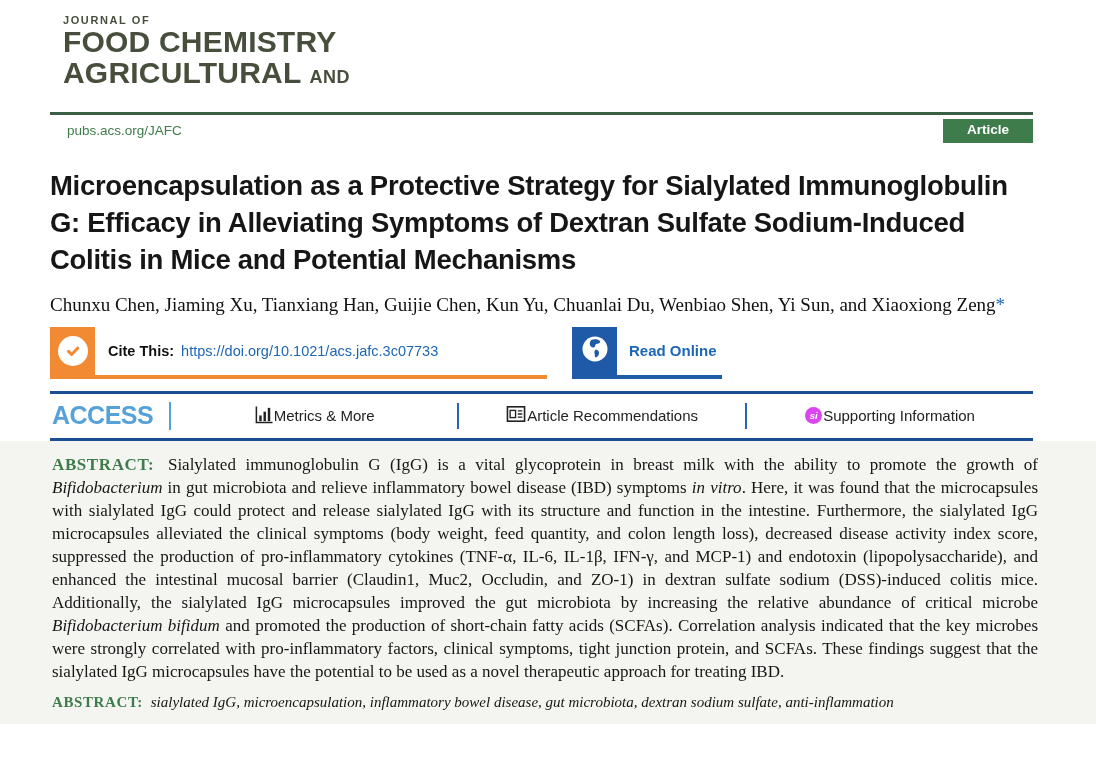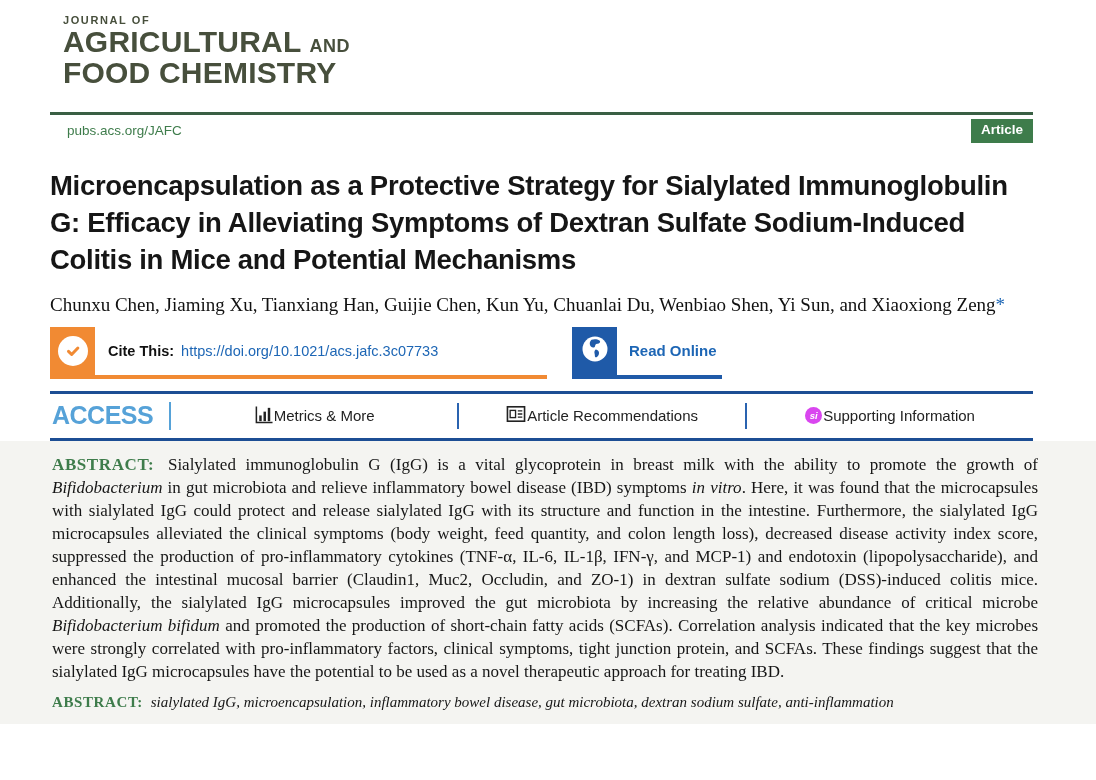--- a/index.html
+++ b/index.html
@@ -16,21 +16,21 @@
   .masthead{padding:14px 16px 0 63px; color:var(--green-logo);}
   .logo-kicker{font-size:11px; font-weight:bold; letter-spacing:1.6px;}
   .logo-big{font-size:30px; font-weight:800; letter-spacing:.2px; line-height:1.04;}
   .logo-big .and{font-size:18px; font-weight:bold; letter-spacing:.5px;}
 
   .rule-green{height:3px; background:var(--green-rule); margin:24px 63px 0 50px;}
 
   .linkbar{margin:4px 63px 0 67px; display:flex; justify-content:space-between; align-items:center;}
   .journal-link{color:var(--green-accent); font-size:13.5px;}
   .article-badge{background:var(--green-accent); color:#fff; font-size:13.5px; font-weight:bold;
-    padding:3px 10px 4px; line-height:1.2;}
+    padding:3px 24px 4px; line-height:1.2;}
 
   .title{margin:24px 60px 0 50px; font-size:27.5px; line-height:37px; font-weight:bold;
     letter-spacing:-.3px; color:#161616; max-width:1000px;}
 
   .authors{margin:13px 60px 0 50px; font-family:"Liberation Serif", serif;
     font-size:19px; line-height:27px; color:#111; max-width:1000px;}
   .authors .asterisk{color:var(--blue-link);}
 
   
   .cite-row{margin:9px 60px 0 50px; display:flex; gap:25px; align-items:flex-end;text-align:center;}
@@ -67,22 +67,22 @@
   .it{font-style:italic;}
   .keywords-line{margin-top:8px; font-family:"Liberation Serif", serif; font-size:15px;
     line-height:23px; color:#161616; white-space:nowrap;}
   .keywords-text{font-style:italic;}
 </style>
 </head>
 <body>
 
 <header class="masthead">
   <div class="logo-kicker">JOURNAL OF</div>
+  <div class="logo-big">FOOD CHEMISTRY</div>
   <div class="logo-big"><span>AGRICULTURAL</span> <span class="and">AND</span></div>
-  <div class="logo-big">FOOD CHEMISTRY</div>
 </header>
 
 <div class="rule-green"></div>
 
 <div class="linkbar">
   <a class="journal-link">pubs.acs.org/JAFC</a>
   <span class="article-badge">Article</span>
 </div>
 
 <h1 class="title">Microencapsulation as a Protective Strategy for Sialylated Immunoglobulin G: Efficacy in Alleviating Symptoms of Dextran Sulfate Sodium-Induced Colitis in Mice and Potential Mechanisms</h1>

